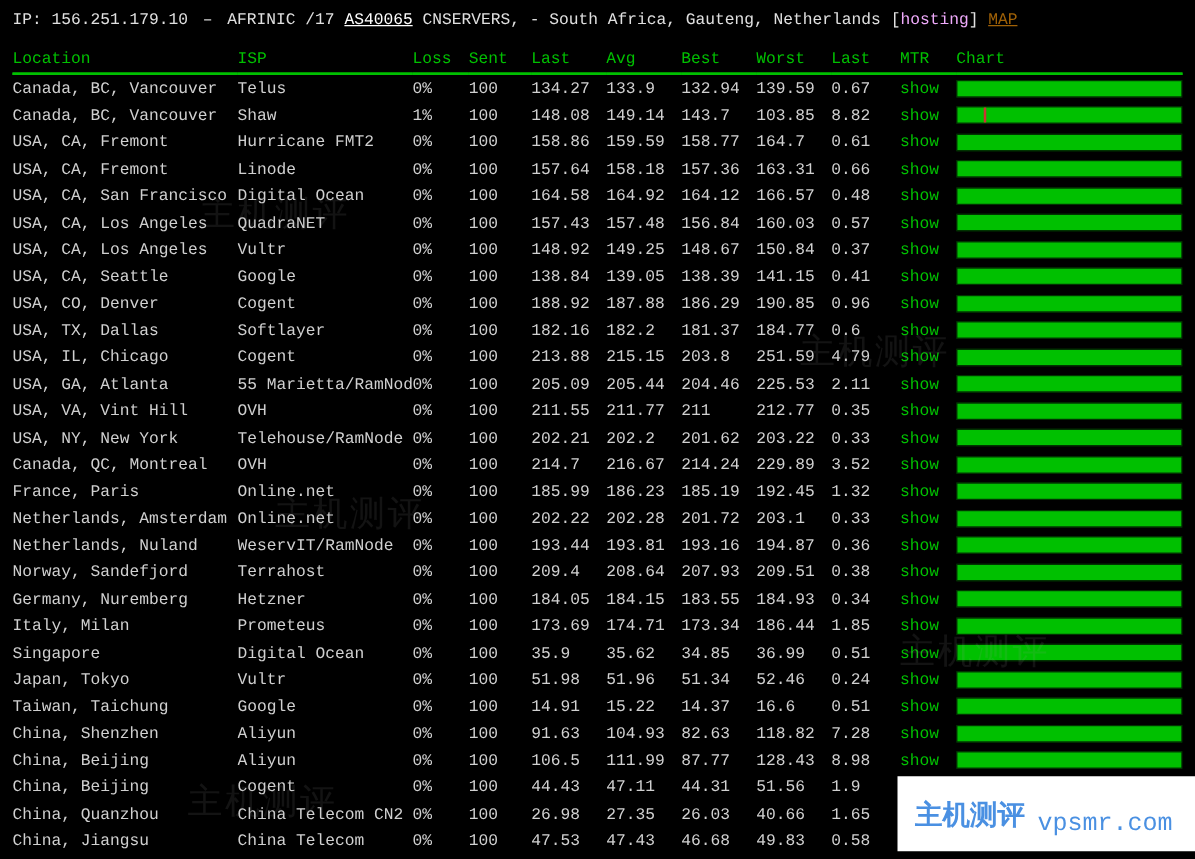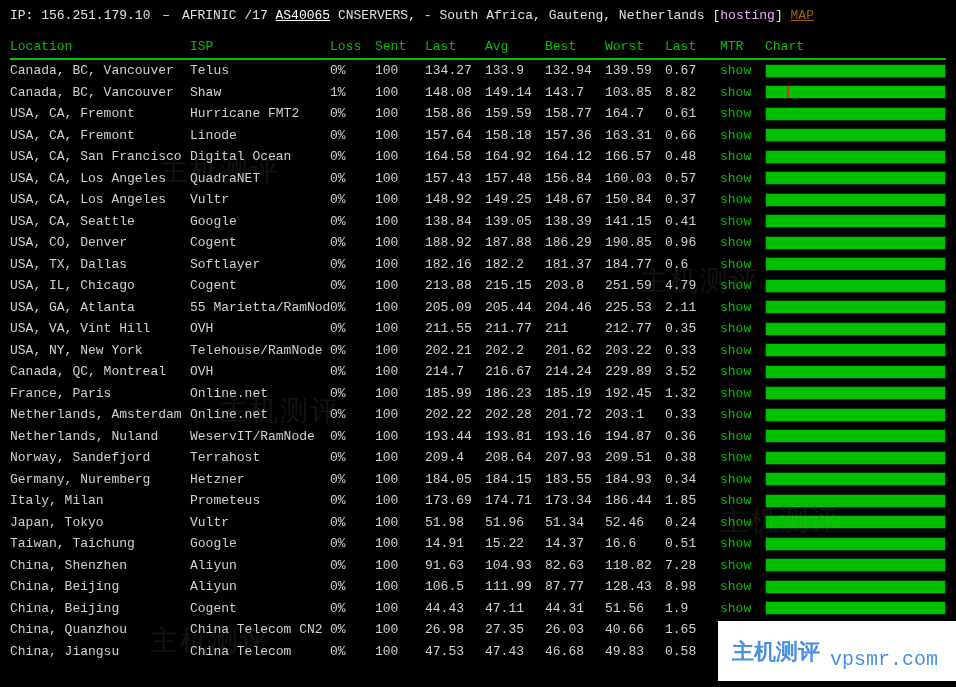--- a/index.html
+++ b/index.html
@@ -455,20 +455,37 @@
           <td>186.44</td>
           <td>1.85</td>
           <td class="show"><a>show</a></td>
           <td>
             <div class="chartbox">
               <div class="chartbar" style="width: 100%;"></div>
             </div>
           </td>
         </tr>
         <tr>
+          <td>Singapore</td>
+          <td>Digital Ocean</td>
+          <td>0%</td>
+          <td>100</td>
+          <td>35.9</td>
+          <td>35.62</td>
+          <td>34.85</td>
+          <td>36.99</td>
+          <td>0.51</td>
+          <td class="show"><a>show</a></td>
+          <td>
+            <div class="chartbox">
+              <div class="chartbar" style="width: 100%;"></div>
+            </div>
+          </td>
+        </tr>
+        <tr>
           <td>Japan, Tokyo</td>
           <td>Vultr</td>
           <td>0%</td>
           <td>100</td>
           <td>51.98</td>
           <td>51.96</td>
           <td>51.34</td>
           <td>52.46</td>
           <td>0.24</td>
           <td class="show"><a>show</a></td>

